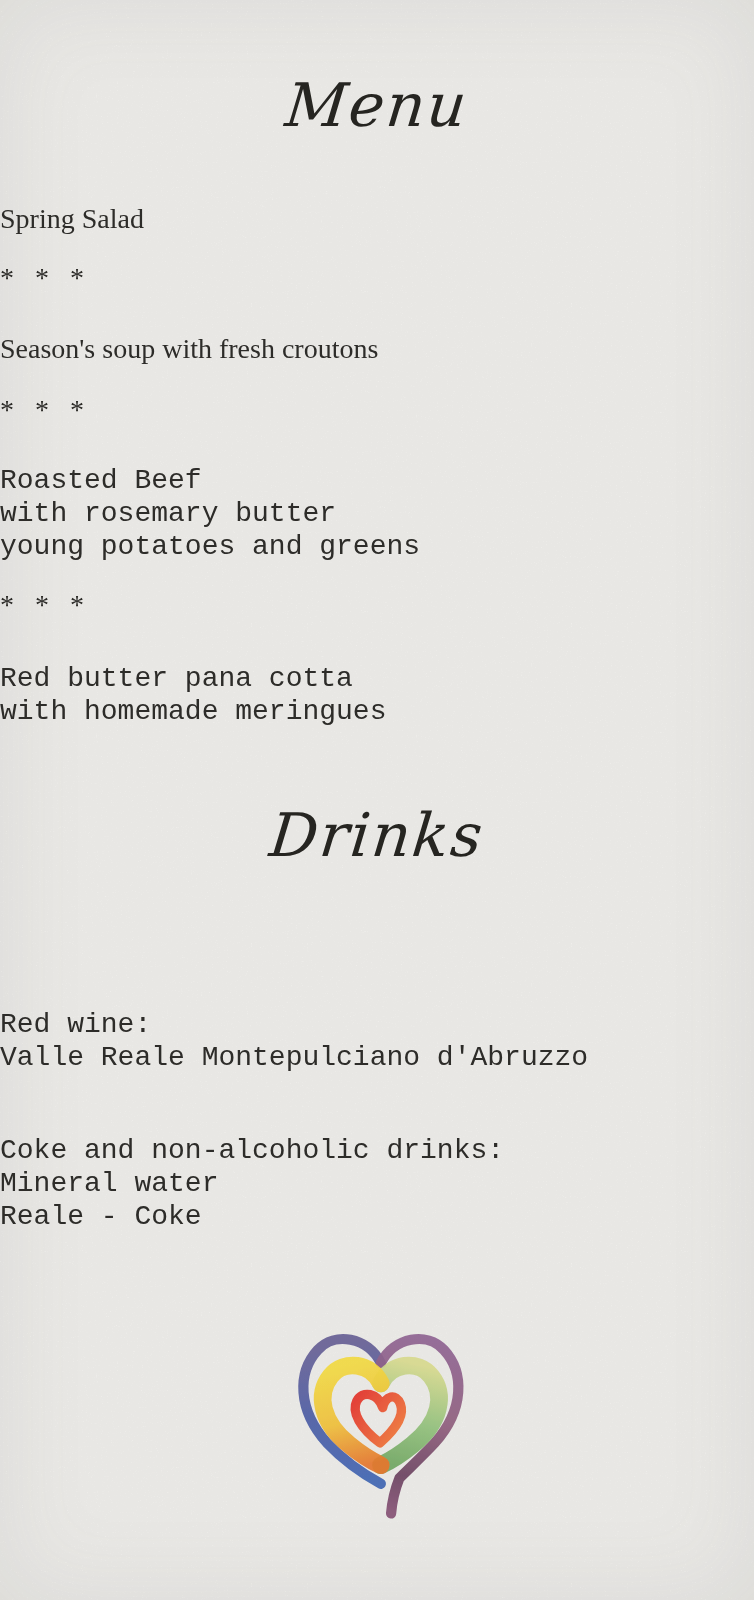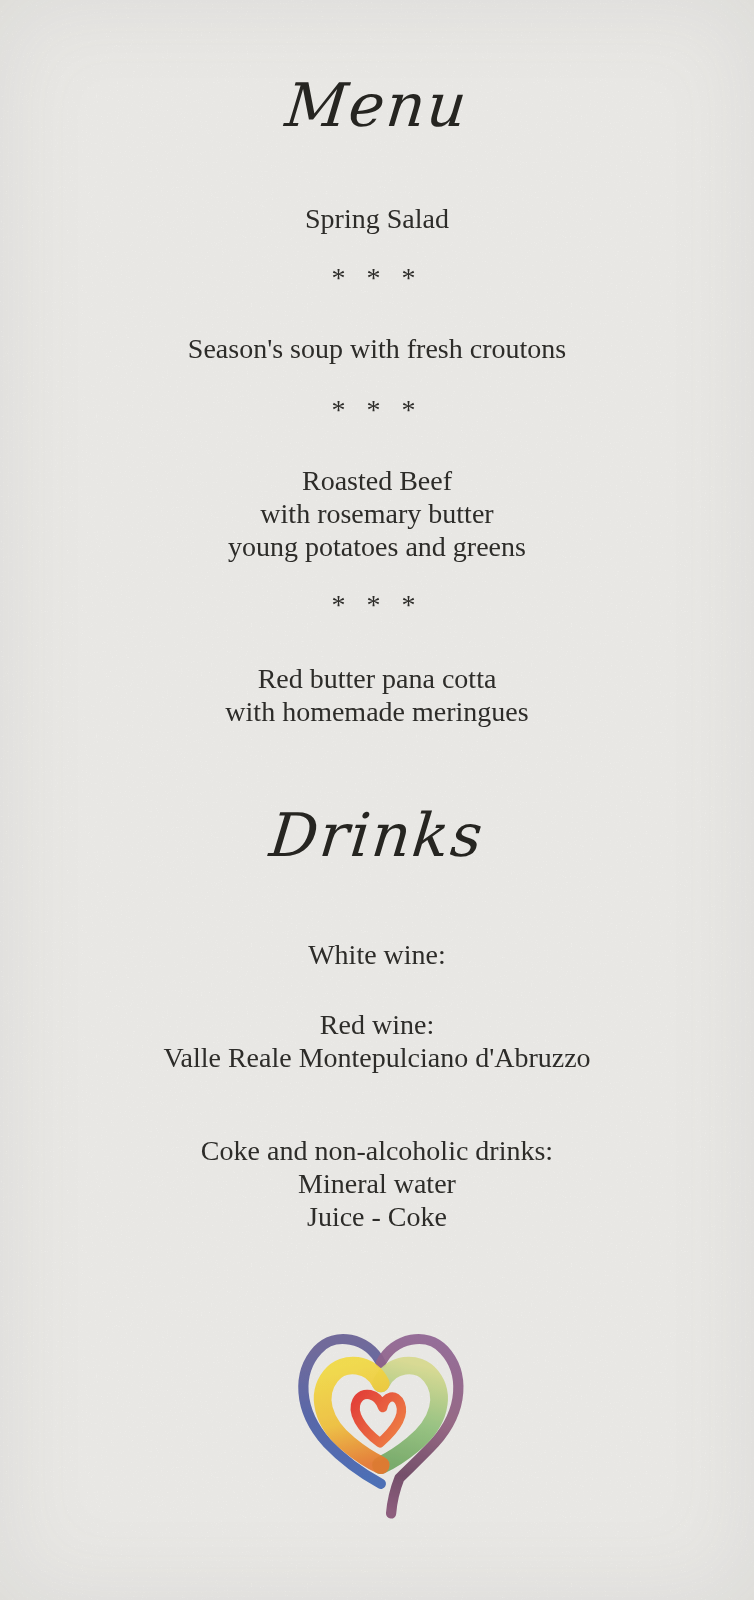--- a/index.html
+++ b/index.html
@@ -40,36 +40,37 @@
     line-height: 66px;
     letter-spacing: 2px;
     color: #262521;
     transform: skewX(-6deg);
   }
   .line {
     position: absolute;
     left: 0;
     width: 100%;
     z-index: 1;
-    text-align: center;
+    text-align: left;
     font-size: 28px;
     line-height: 34px;
     color: #2d2c29;
   }
   .sep {
     font-size: 28px;
     letter-spacing: 7px;
     color: #2d2c29;
   }
   .block {
     position: absolute;
     left: 0;
     width: 100%;
     z-index: 1;
-    text-align: center;
+    text-align: left;
+    font-family: Liberation Mono, monospace;
   }
   .block .bline {
     font-size: 28px;
     line-height: 33px;
     color: #2d2c29;
   }
   .heart-svg {
     position: absolute;
     left: 286px;
     top: 1324px;
@@ -108,32 +109,31 @@
   <div class="line sep" style="top:588px">* * *</div>
 
   <div class="block" style="top:662px">
     <div class="bline">Red butter pana cotta</div>
     <div class="bline">with homemade meringues</div>
   </div>
 
   <h1 class="script-title" style="top:802px">Drinks</h1>
 
   <div class="block" style="top:938px">
-    <div class="bline">White wine:</div>
   </div>
 
   <div class="block" style="top:1008px">
     <div class="bline">Red wine:</div>
     <div class="bline">Valle Reale Montepulciano d'Abruzzo</div>
   </div>
 
   <div class="block" style="top:1134px">
     <div class="bline">Coke and non-alcoholic drinks:</div>
     <div class="bline">Mineral water</div>
-    <div class="bline">Juice - Coke</div>
+    <div class="bline">Reale - Coke</div>
   </div>
 
   <svg class="heart-svg" width="186" height="196" viewBox="0 0 200 211" aria-hidden="true">
     <defs>
       <linearGradient id="gOL" gradientUnits="userSpaceOnUse" x1="60" y1="20" x2="78" y2="172">
         <stop offset="0" stop-color="#675f94"></stop>
         <stop offset="0.5" stop-color="#4d5da4"></stop>
         <stop offset="1" stop-color="#4065b2"></stop>
       </linearGradient>
       <linearGradient id="gOR" gradientUnits="userSpaceOnUse" x1="150" y1="16" x2="116" y2="204">

